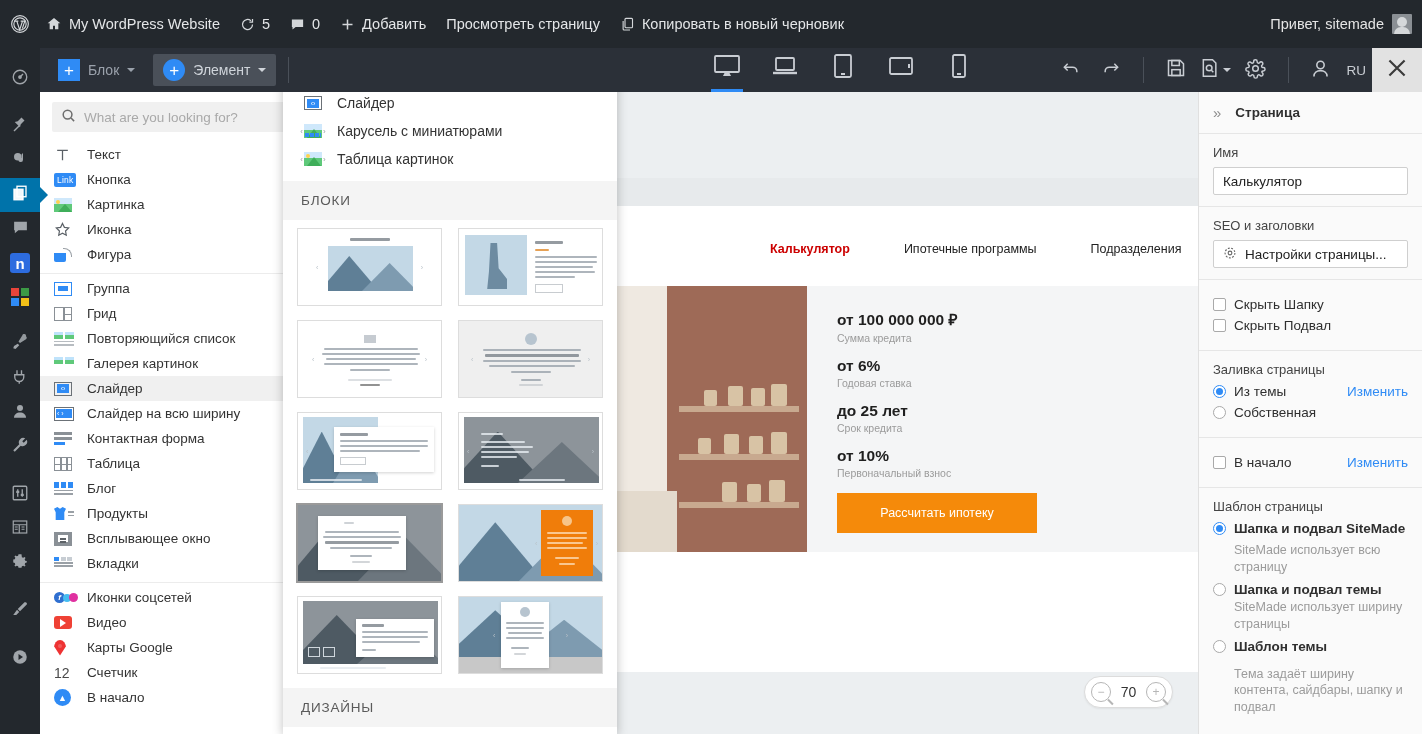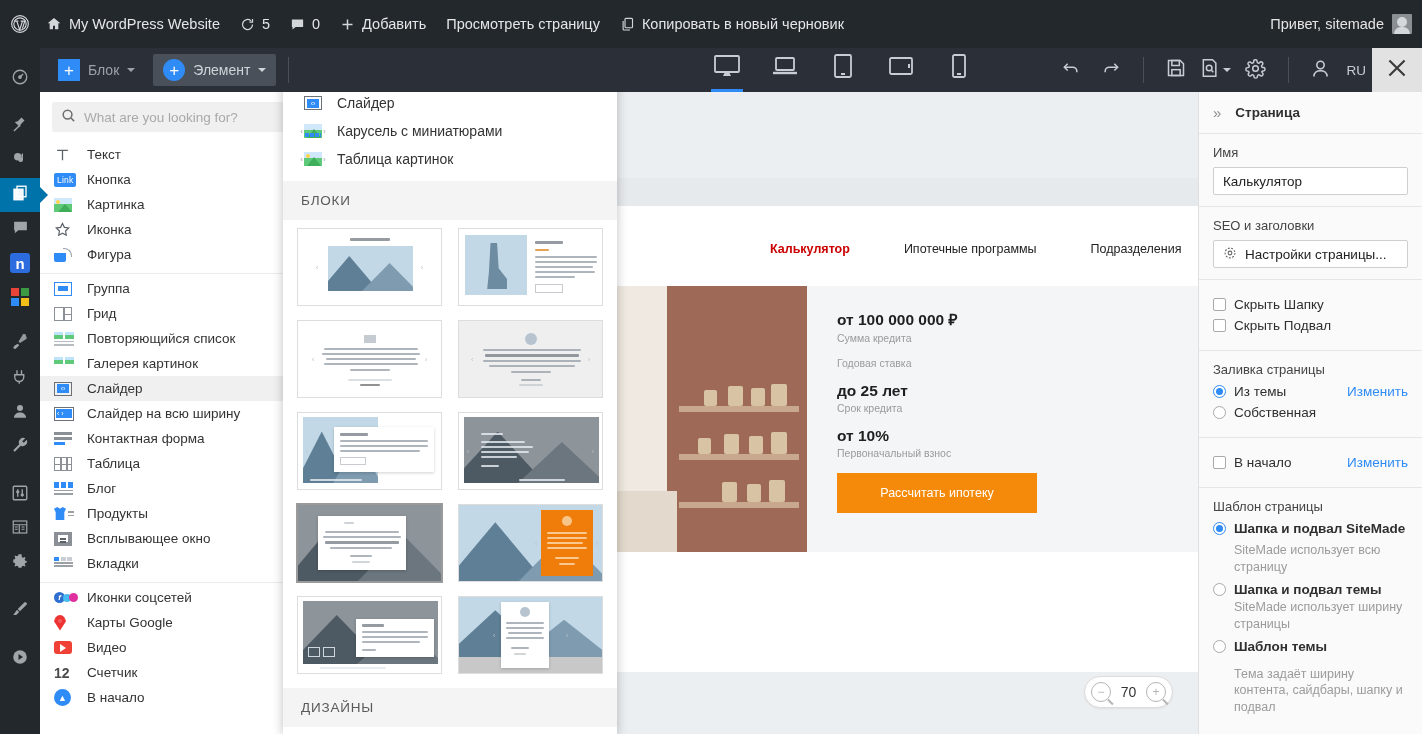--- a/index.html
+++ b/index.html
@@ -124,21 +124,21 @@
   .ic-tabs i b.g { background: #c7cdd3; }
   .ic-tabs u { display: block; height: 1.5px; background: #9aa0a6; }
   .ic-soc { display: flex; align-items: center; gap: 1px; }
   .ic-soc i { width: 11px; height: 11px; border-radius: 50%; background: #2f6fd0; color: #fff; font-size: 8px; font-weight: bold; display: flex; align-items: center; justify-content: center; }
   .ic-soc u { width: 8px; height: 8px; border-radius: 50%; background: #46bcf0; margin-left: -3px; }
   .ic-soc b { width: 9px; height: 9px; border-radius: 50%; background: #e030a0; margin-left: -3px; }
   .ic-video { width: 18px; height: 13px; background: #ef4135; border-radius: 3px; display: flex; align-items: center; justify-content: center; }
   .ic-video i { width: 0; height: 0; border-left: 6px solid #fff; border-top: 4px solid transparent; border-bottom: 4px solid transparent; }
   .ic-pin { width: 12px; height: 16px; background: #e33; clip-path: polygon(50% 100%, 0 42%, 0 0, 100% 0, 100% 42%); border-radius: 50% 50% 0 0; position: relative; }
   .ic-pin::after { content: ""; position: absolute; left: 4px; top: 4px; width: 4px; height: 4px; border-radius: 50%; background: #fff3; }
-  .ic-12 { font-weight: bold; font-size: 14px; color: #4a4a4a; }
+  .ic-12 { font-weight: normal; font-size: 14px; color: #4a4a4a; }
   .ic-up { width: 17px; height: 17px; border-radius: 50%; background: #2f8bf5; color: #fff; display: flex; align-items: center; justify-content: center; font-size: 9px; }
 
   
   .flyout {
     position: absolute; top: 50px; left: 283px; width: 334px; height: 684px;
     background: #fff; box-shadow: 0 2px 10px rgba(0,0,0,.25); z-index: 26; overflow: hidden;
   }
   .fly-head { background: #f4f4f4; padding: 12px 18px; font-size: 13.5px; letter-spacing: .8px; color: #5a5a5a; }
   .fly-item { display: flex; align-items: center; gap: 12px; padding: 6px 18px; font-size: 14px; color: #333; }
   .fly-ico { width: 24px; display: flex; justify-content: center; }
@@ -455,20 +455,21 @@
           <span class="k-man-head"></span>
           <span class="k-fist" style="left:196px; top:122px;"></span>
           <span class="k-fist" style="left:344px; top:126px;"></span>
         </div>
         <div class="hero-info">
           <div>
             <div class="mtitle">от 100 000 000 ₽</div>
             <div class="msub">Сумма кредита</div>
           </div>
           <div>
+            <div class="mtitle">от 6%</div>
             <div class="msub">Годовая ставка</div>
           </div>
           <div>
             <div class="mtitle">до 25 лет</div>
             <div class="msub">Срок кредита</div>
           </div>
           <div>
             <div class="mtitle">от 10%</div>
             <div class="msub">Первоначальный взнос</div>
           </div>
@@ -804,32 +805,32 @@
               <i>f</i>
               <u></u>
               <b></b>
             </span>
           </span>
         <span class="pal-label">Иконки соцсетей</span>
         <span class="caret-r"></span>
       </div>
       <div class="pal-item">
         <span class="pal-ico">
-            <span class="ic-pin"></span>
-          </span>
-        <span class="pal-label">Карты Google</span>
-        <span class="caret-r"></span>
-      </div>
-      <div class="pal-item">
-        <span class="pal-ico">
             <span class="ic-video">
               <i></i>
             </span>
           </span>
         <span class="pal-label">Видео</span>
+        <span class="caret-r"></span>
+      </div>
+      <div class="pal-item">
+        <span class="pal-ico">
+            <span class="ic-pin"></span>
+          </span>
+        <span class="pal-label">Карты Google</span>
         <span class="caret-r"></span>
       </div>
       <div class="pal-item">
         <span class="pal-ico">
             <span class="ic-12">12</span>
           </span>
         <span class="pal-label">Счетчик</span>
         <span class="caret-r"></span>
       </div>
       <div class="pal-item">

